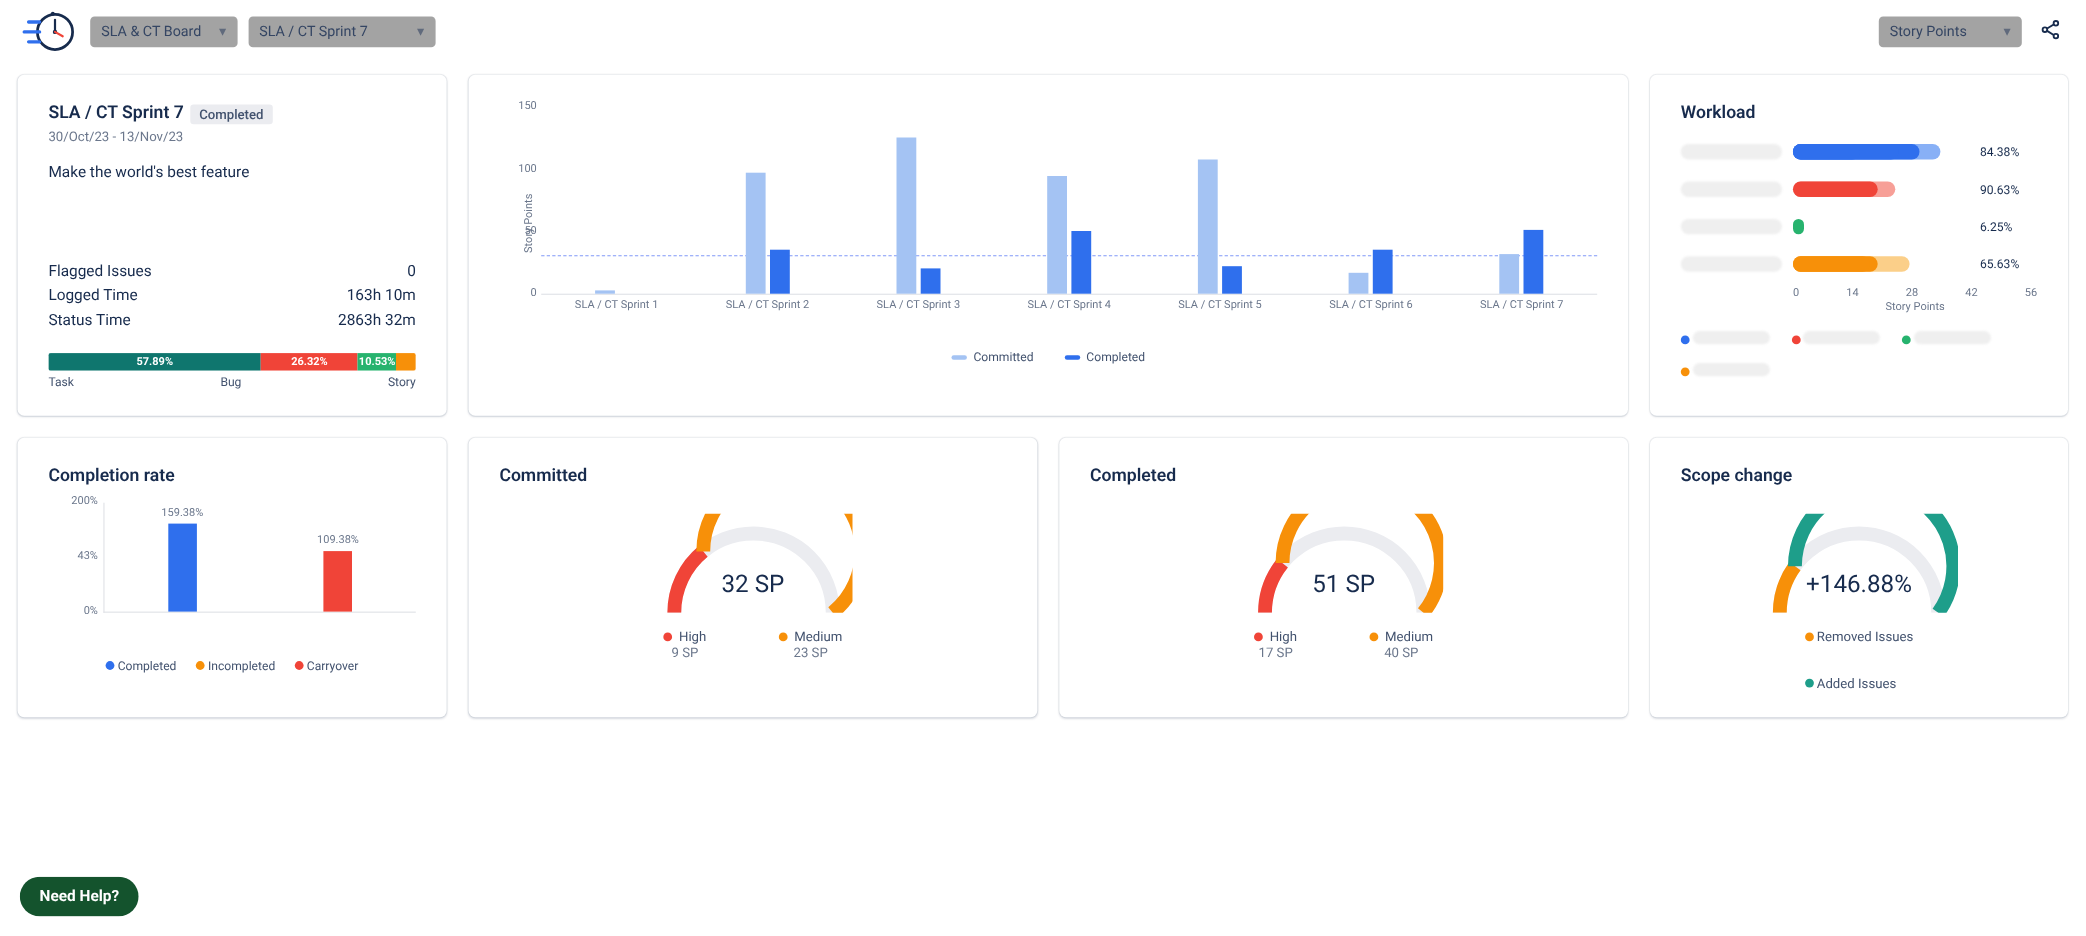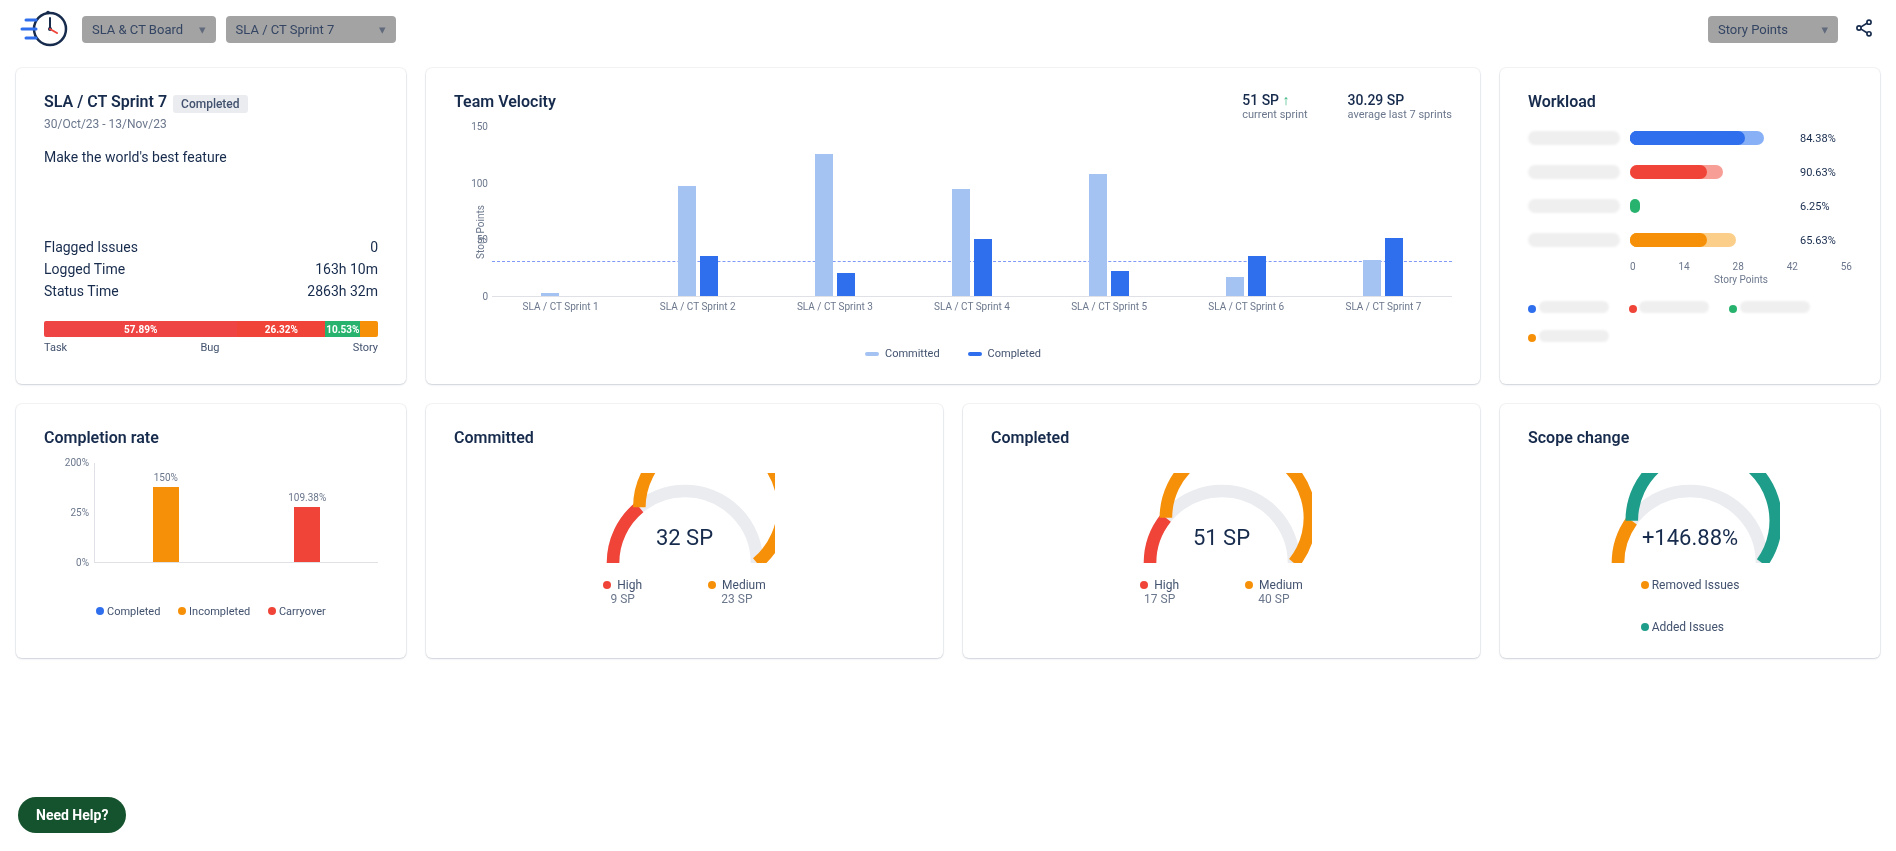--- a/index.html
+++ b/index.html
@@ -215,44 +215,33 @@
         <span>Logged Time</span>
         <span>163h 10m</span>
       </div>
       <div class="pair-row">
         <span>Status Time</span>
         <span>2863h 32m</span>
       </div>
     </div>
 
     <div class="stack-bar" id="stack-bar">
-        <div class="seg" style="width: 57.89%; background: #ef4444;">57.89%</div>
+        <div class="seg" style="width: 57.89%; background: #0f766e;">57.89%</div>
         <div class="seg" style="width: 26.32%; background: rgb(240, 68, 56);">26.32%</div>
         <div class="seg" style="width: 10.53%; background: rgb(39, 179, 110);">10.53%</div>
         <div class="seg" style="width: 5.26%; background: rgb(247, 144, 9);"></div>
       </div>
     <div class="legend3" id="stack-legend">
         <span>Task</span>
         <span>Bug</span>
         <span>Story</span>
       </div>
   </div>
 
   <div class="card">
-    <div class="velocity-head">
-      <span class="card-title">Team Velocity</span>
-      <div class="metric-big">
-        <div class="val"><span>51 SP</span> <span class="up-arrow">↑</span></div>
-        <div class="lbl">current sprint</div>
-      </div>
-      <div class="metric-big">
-        <div class="val">30.29 SP</div>
-        <div class="lbl">average last 7 sprints</div>
-      </div>
-    </div>
 
     <div class="bar-chart">
       <div class="bc-axis-label">Story Points</div>
       <div class="bc-plot" id="bc-plot">
           <div class="bc-tick" style="bottom: 0px;">0</div>
           <div class="bc-tick" style="bottom: 56.6667px;">50</div>
           <div class="bc-tick" style="bottom: 113.333px;">100</div>
           <div class="bc-tick" style="bottom: 170px;">150</div>
           <div class="bc-baseline-dash" style="bottom: 34.3287px;"></div>
           <div class="bc-groups">
@@ -364,26 +353,26 @@
 
 </div>
 
 <div class="row2">
 
   <div class="card">
     <div class="card-title">Completion rate</div>
     <div class="cr-chart">
       <div class="cr-plot" id="cr-plot">
           <div class="cr-tick" style="bottom: 0px;">0%</div>
-          <div class="cr-tick" style="bottom: 50px;">25%</div>
+          <div class="cr-tick" style="bottom: 50px;">43%</div>
           <div class="cr-tick" style="bottom: 100px;">200%</div>
           <div class="cr-bars">
             <div class="cr-col">
-              <div class="cr-val">150%</div>
-              <div class="cr-bar" style="height: 75px; background: rgb(247, 144, 9);"></div>
+              <div class="cr-val">159.38%</div>
+              <div class="cr-bar" style="height: 79.69px; background: rgb(47, 111, 237);"></div>
             </div>
             <div class="cr-col">
               <div class="cr-val">109.38%</div>
               <div class="cr-bar" style="height: 54.69px; background: rgb(240, 68, 56);"></div>
             </div>
           </div>
         </div>
     </div>
     <div class="cr-legend" id="cr-legend">
         <span><span class="dot" style="background:#2f6fed"></span> Completed</span>

